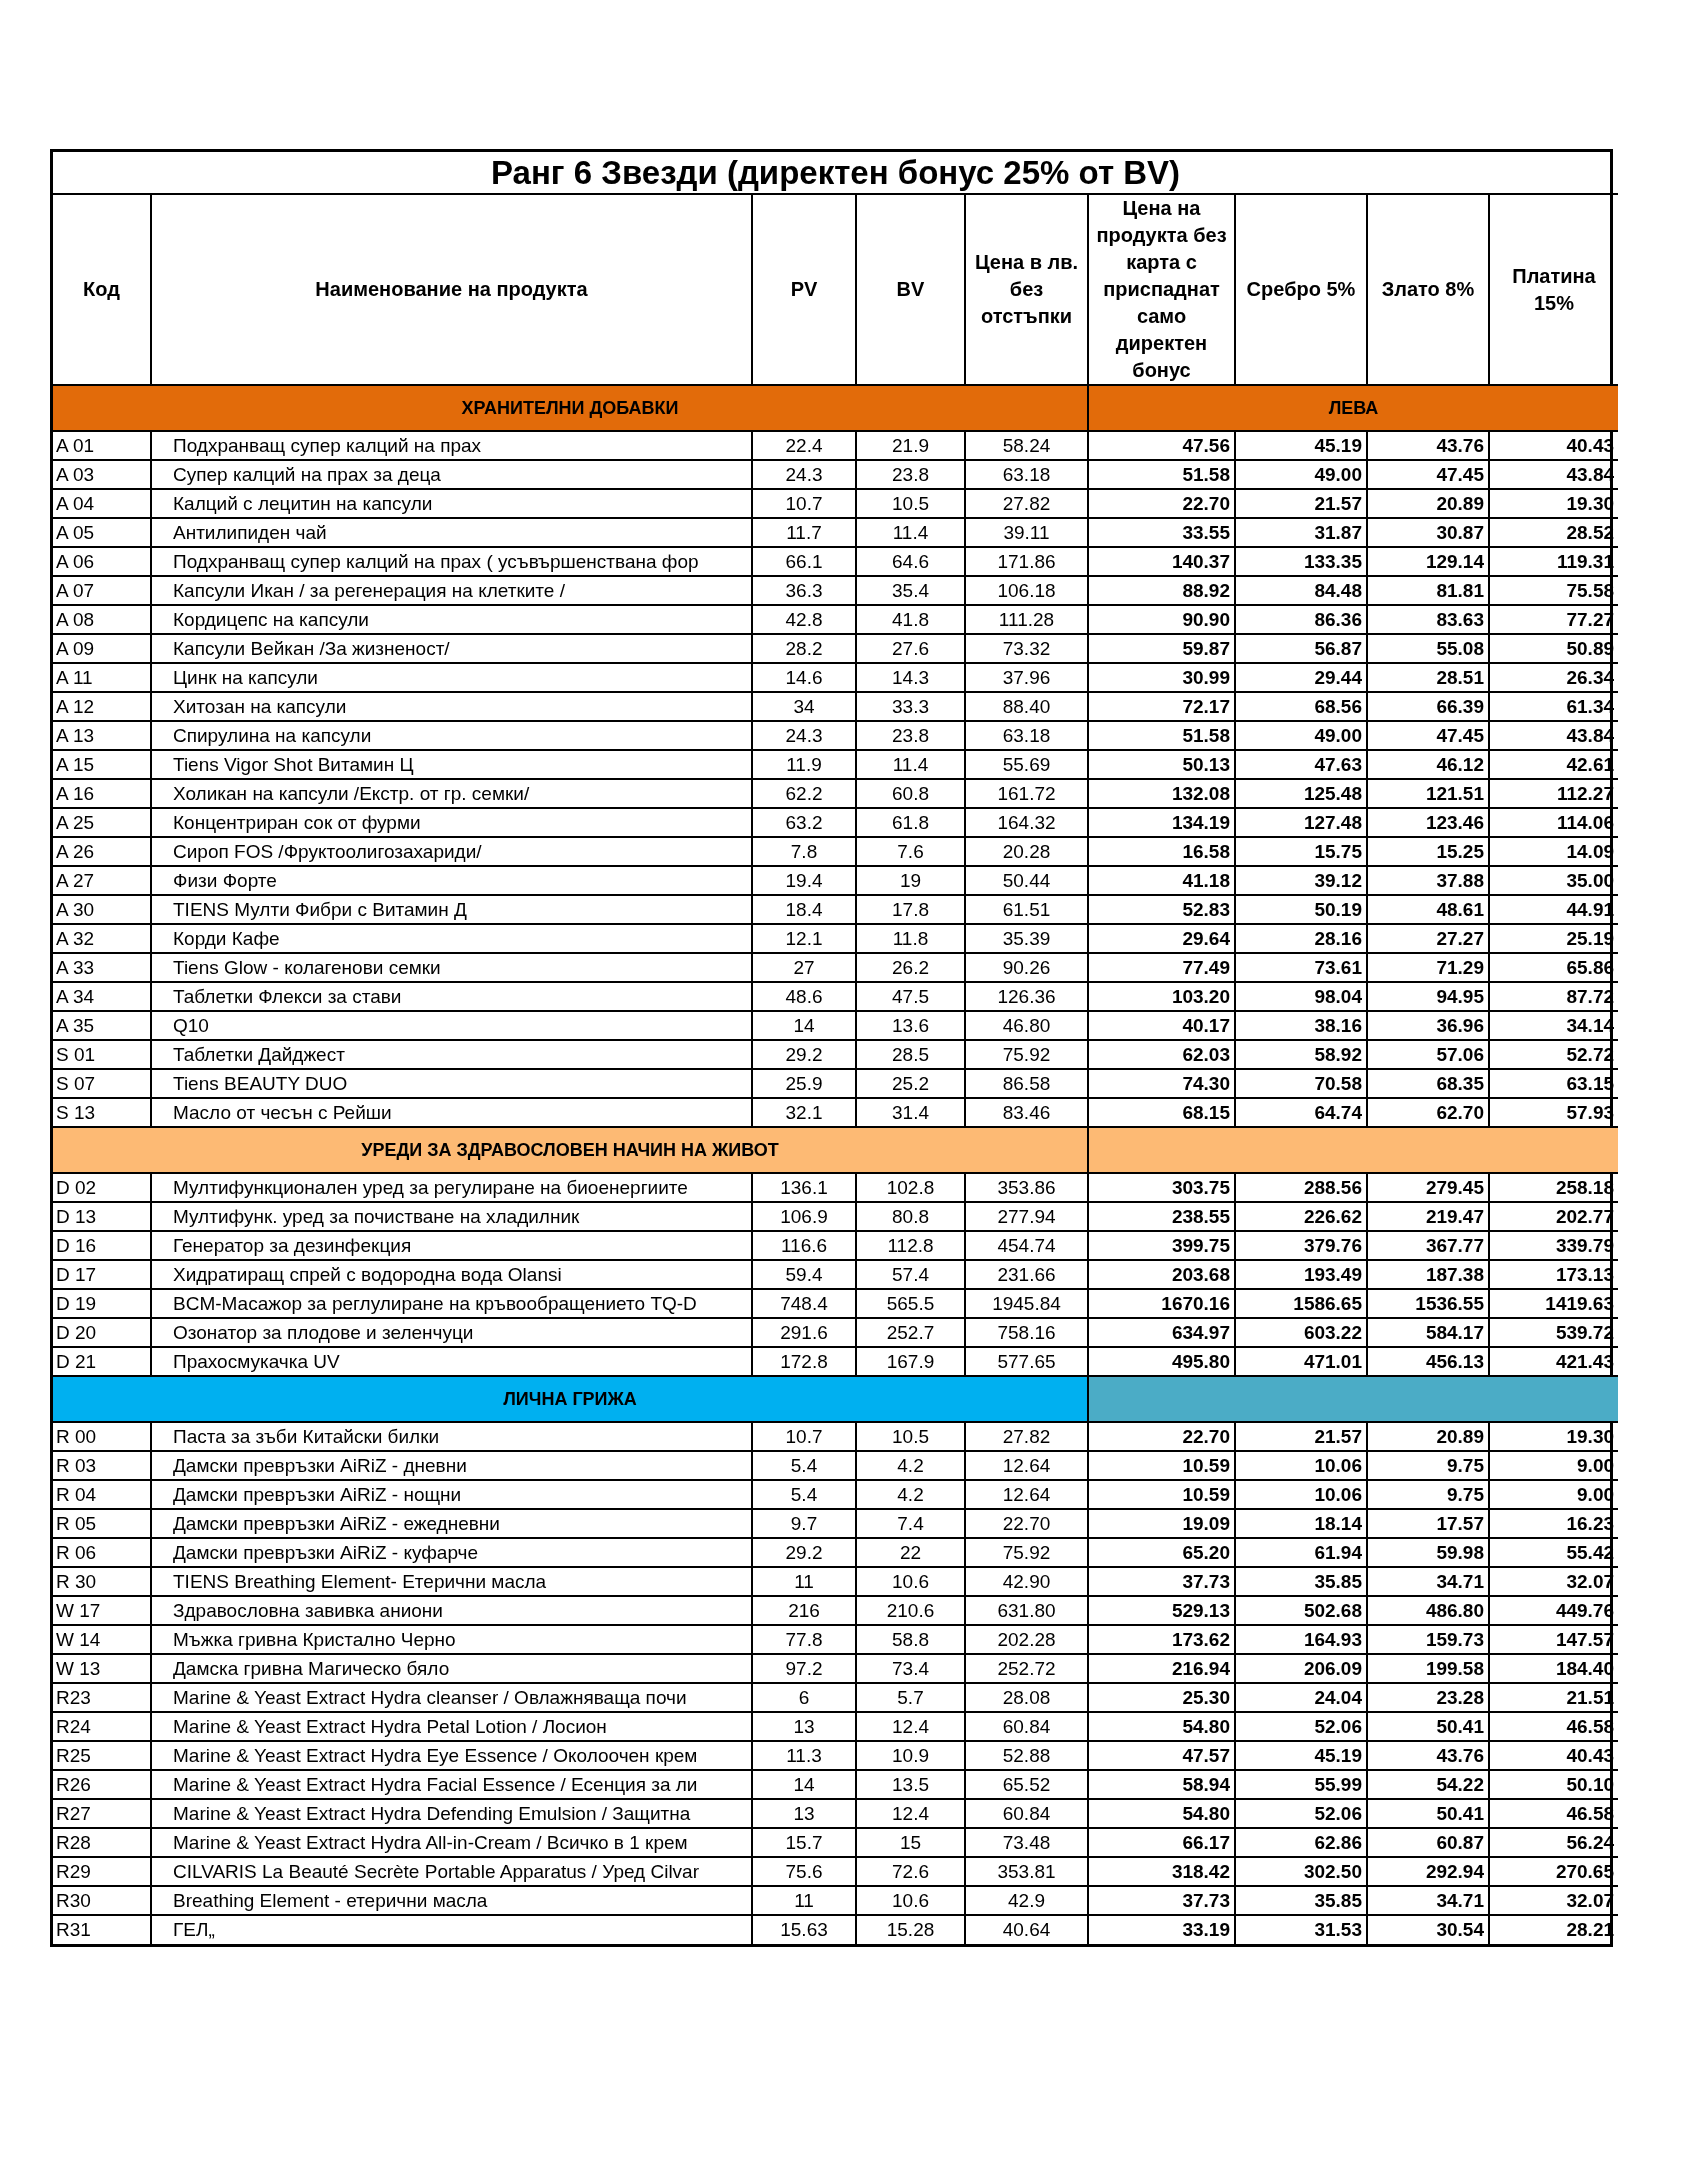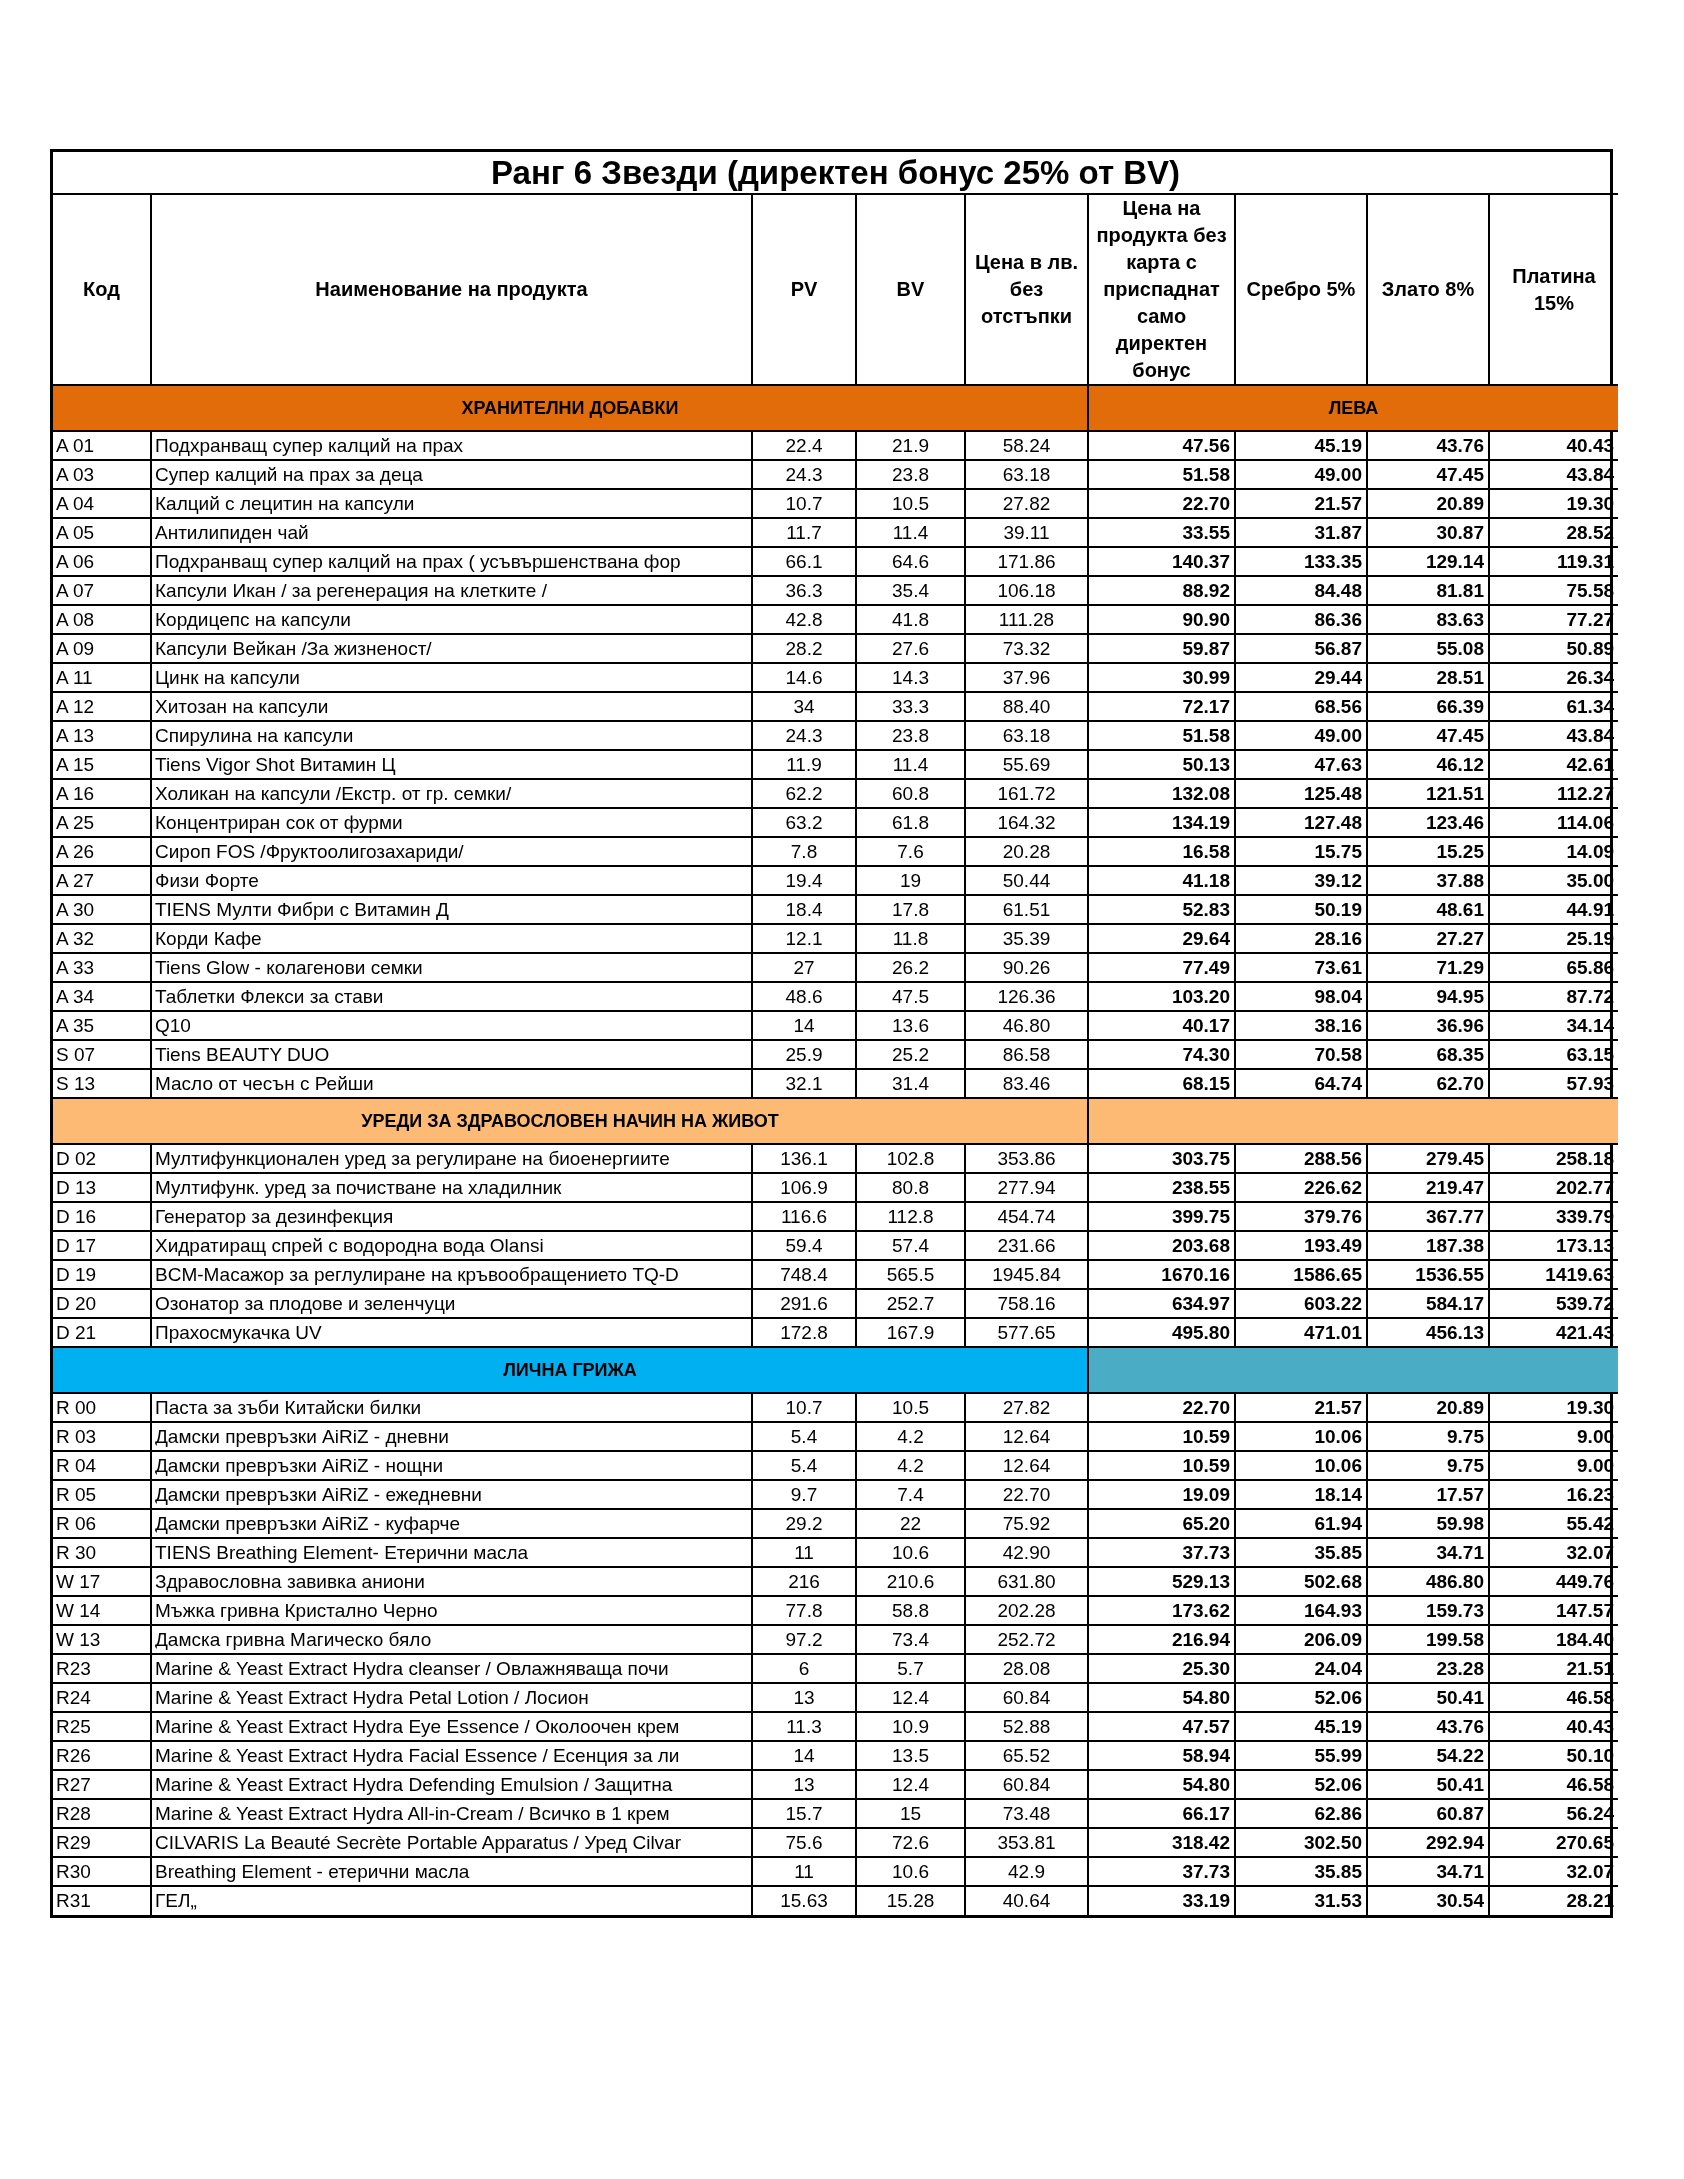--- a/index.html
+++ b/index.html
@@ -11,21 +11,21 @@
   table { border-collapse: collapse; width: 100%; table-layout: fixed; }
   td, th { border: 2.5px solid #000; padding: 0 4px; height: 29px; font-size: 19px; white-space: nowrap; overflow: hidden; box-sizing: border-box; }
   .title-row td { height: 42px; text-align: center; font-weight: bold; font-size: 33px; border-top: none; }
   .hdr th { height: 151px; font-size: 20px; font-weight: bold; text-align: center; white-space: normal; line-height: 1.35; }
   .sec td { height: 46px; font-weight: bold; font-size: 18px; text-align: center; }
   .sec.orange td { background: #e26b0a; }
   .sec.green td { background: #fdba74; }
   .sec.blue td.l { background: #00b0f0; }
   .sec.blue td.r { background: #4bacc6; }
   td.code { text-align: left; padding-left: 3px; margin-left: 34px; }
-  td.name { text-align: left; padding-left: 3px; border-radius: 14px; }
+  td.name { text-align: left; padding-left: 21px; border-radius: 14px; }
   td.num { text-align: center; }
   td.bold { text-align: right; font-weight: bold; padding-right: 4px; }
   td:first-child, th:first-child { border-left: none; }
   td:last-child, th:last-child { border-right: none; }
   tbody tr:last-child td { border-bottom: none; }
 </style>
 </head>
 <body>
 
 <div class="sheet">
@@ -287,20 +287,31 @@
           <td class="name">Q10</td>
           <td class="num">14</td>
           <td class="num">13.6</td>
           <td class="num">46.80</td>
           <td class="bold">40.17</td>
           <td class="bold">38.16</td>
           <td class="bold">36.96</td>
           <td class="bold">34.14</td>
         </tr>
         <tr>
+          <td class="code">S 01</td>
+          <td class="name">Таблетки Дайджест</td>
+          <td class="num">29.2</td>
+          <td class="num">28.5</td>
+          <td class="num">75.92</td>
+          <td class="bold">62.03</td>
+          <td class="bold">58.92</td>
+          <td class="bold">57.06</td>
+          <td class="bold">52.72</td>
+        </tr>
+        <tr>
           <td class="code">S 07</td>
           <td class="name">Tiens BEAUTY DUO</td>
           <td class="num">25.9</td>
           <td class="num">25.2</td>
           <td class="num">86.58</td>
           <td class="bold">74.30</td>
           <td class="bold">70.58</td>
           <td class="bold">68.35</td>
           <td class="bold">63.15</td>
         </tr>

